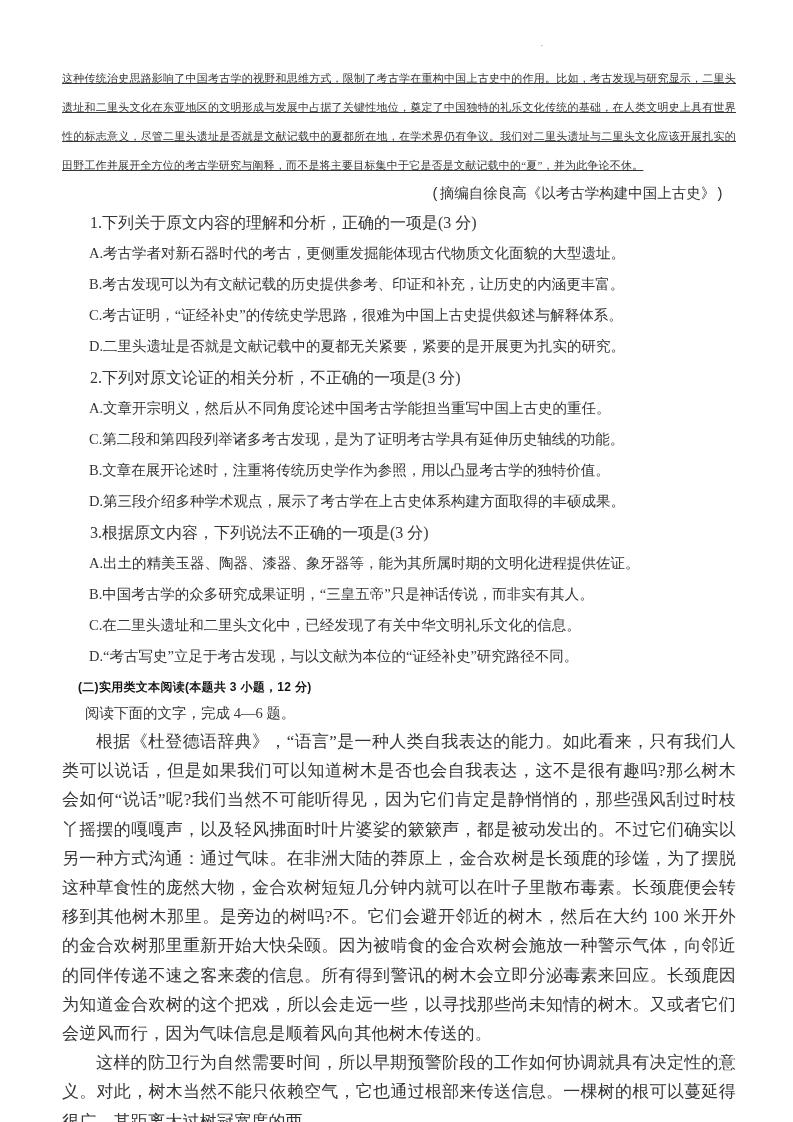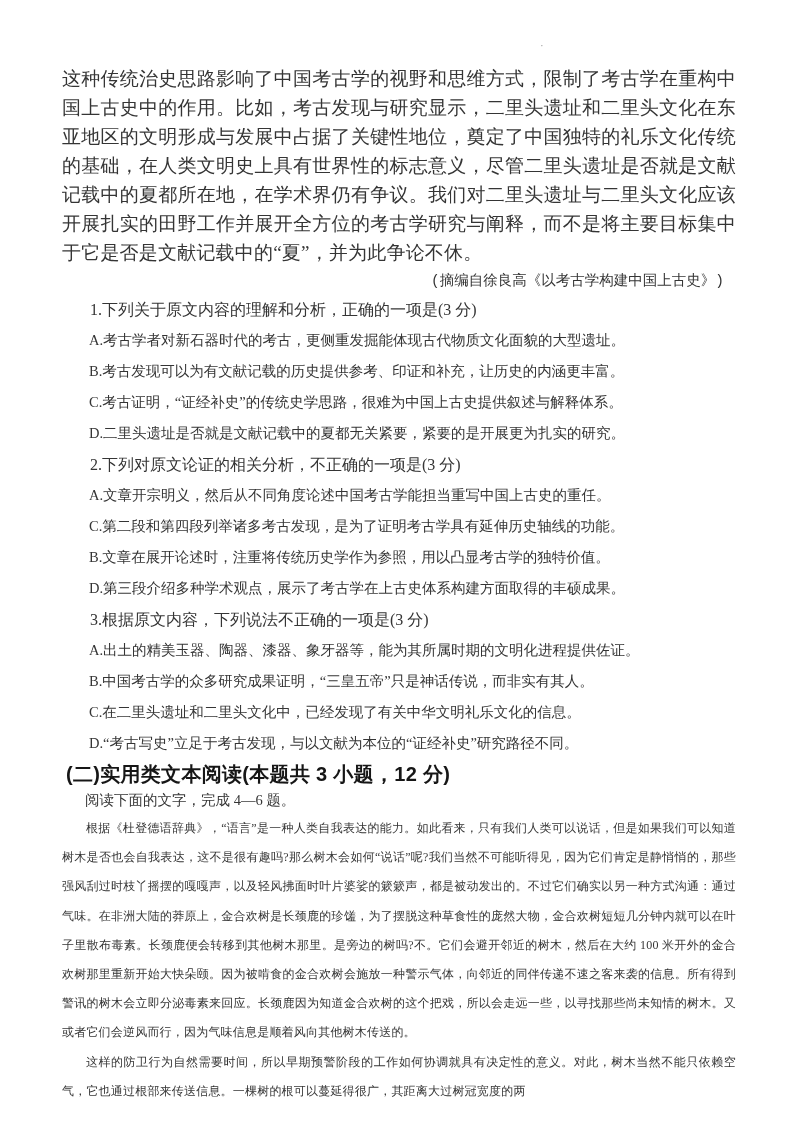--- a/index.html
+++ b/index.html
@@ -22,24 +22,25 @@
     line-height: 11px;
   }
   .content {
     position: absolute;
     left: 62px;
     top: 64px;
     width: 674px;
   }
   .passage-para {
     margin: 0;
-    font-size: 19px;
+    font-size: 11px;
     line-height: 29px;
     text-align: justify;
     letter-spacing: 0.2px;
+    text-decoration: underline;
   }
   .attribution {
     margin: 0;
     font-size: 14.5px;
     line-height: 28px;
     text-align: right;
     padding-right: 12px;
     font-family: Liberation Mono, monospace;
   }
   .questions { margin-top: 1px; }
@@ -49,37 +50,37 @@
     font-size: 16px;
     line-height: 27px;
   }
   .q-option {
     margin: 4px;
     padding-left: 23px;
     font-size: 14.5px;
     line-height: 27px;
   }
   .section-heading {
-    margin: 3px 0 0 4px;
+    margin: 3px 0 0 16px;
     font-family: "Liberation Sans", "DejaVu Sans", sans-serif;
     font-weight: bold;
-    font-size: 20px;
+    font-size: 12px;
     line-height: 26px;
     color: #161616;
     letter-spacing: 0.3px;
   }
   .instruction {
     margin: 0;
     padding-left: 23px;
     font-size: 14.5px;
     line-height: 27px;
   }
   .body-para {
     margin: 0;
-    font-size: 12px;
+    font-size: 17px;
     line-height: 29.2px;
     text-align: justify;
     text-indent: 2em;
     letter-spacing: 0.2px;
   }
 </style>
 </head>
 <body>
 
 <div class="page">

